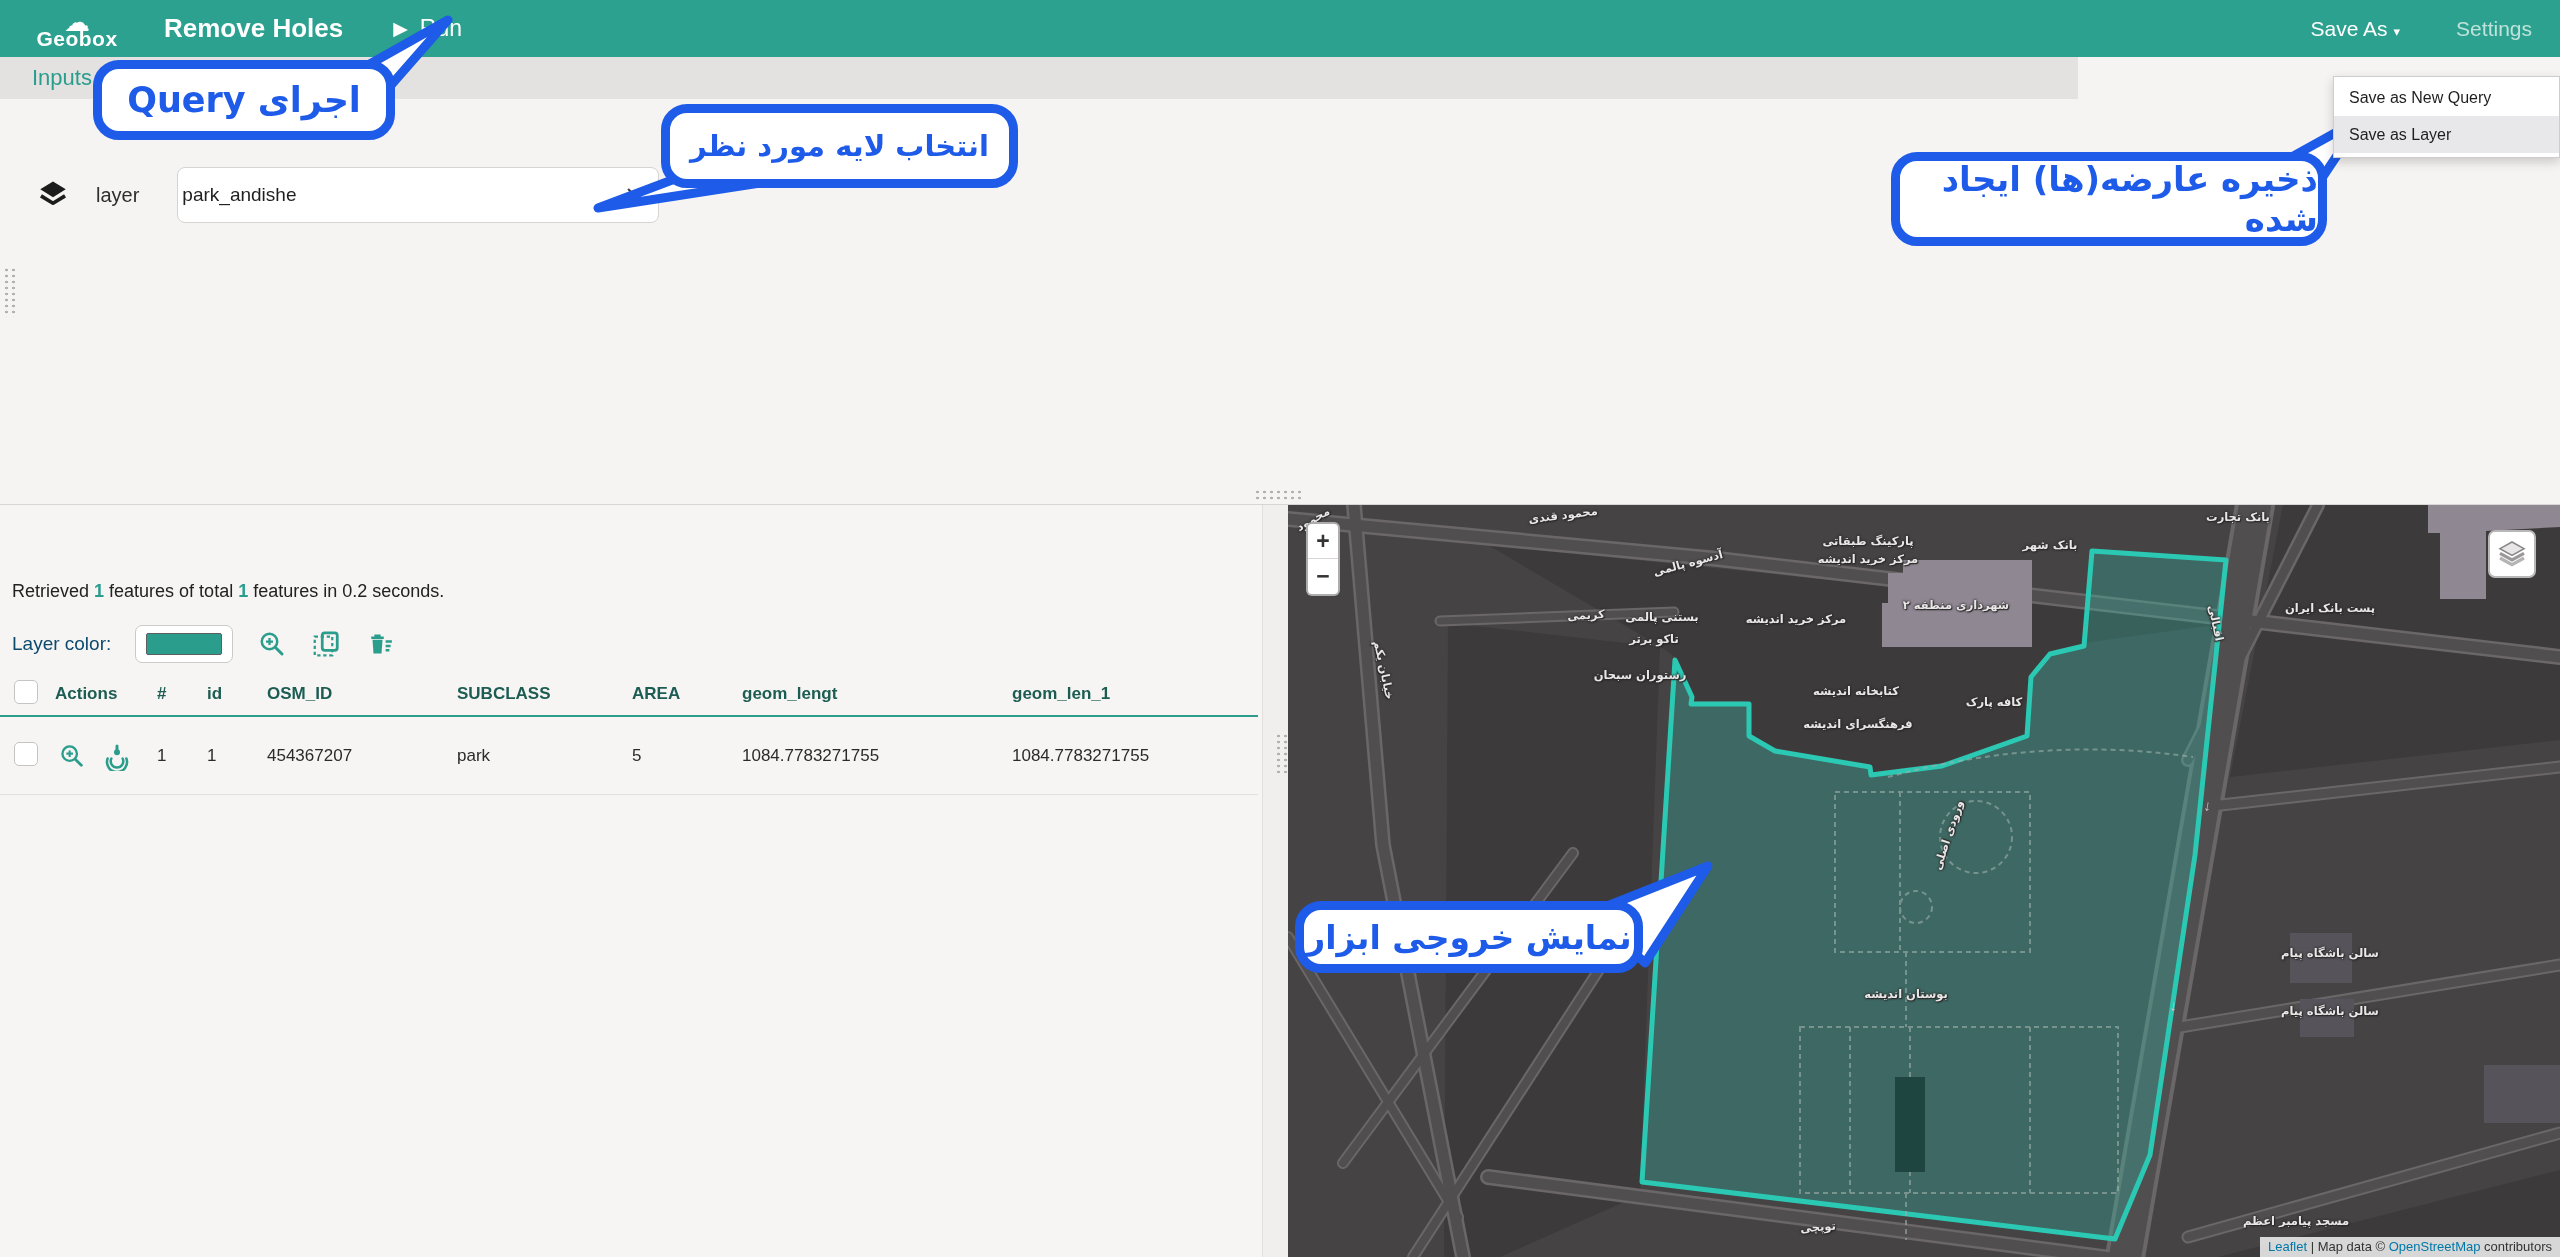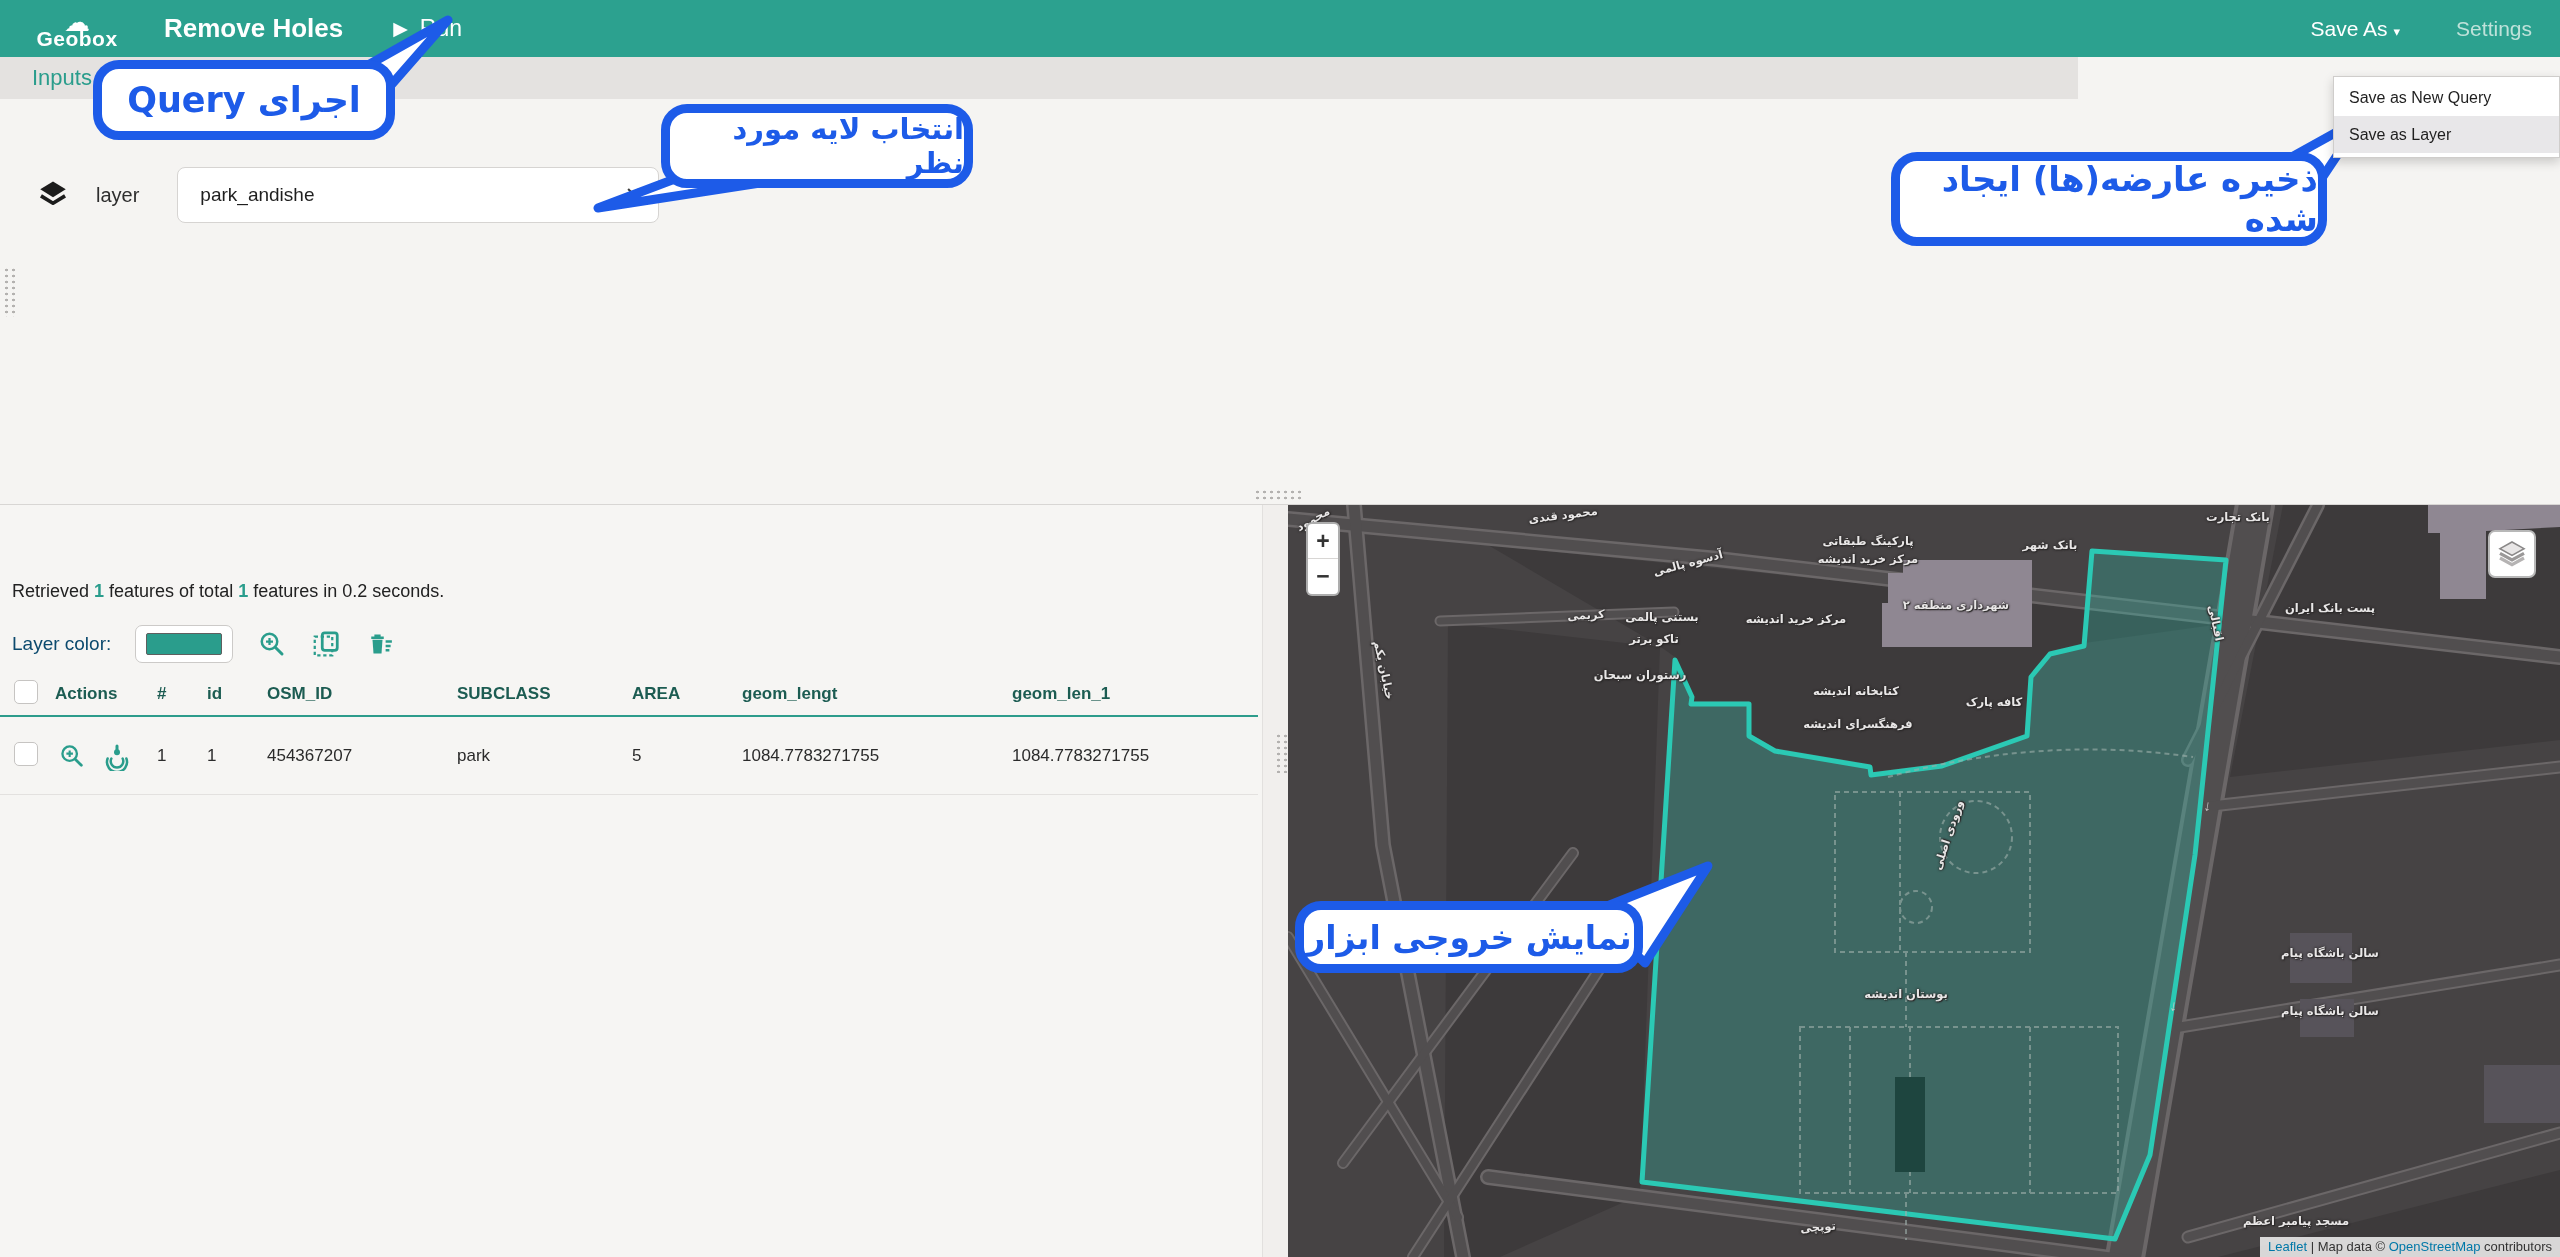--- a/index.html
+++ b/index.html
@@ -34,21 +34,21 @@
   .tabbar-inputs { position:absolute; left:0; top:57px; width:2078px; height:42px;
     background:#E4E2E0; display:flex; align-items:center; }
   .inputs-tab { color:#2A9D8C; font-size:22px; margin-left:32px; cursor:pointer; }
   .inputs-panel { position:absolute; left:0; top:99px; width:2080px; height:405px; background:#F5F4F2; }
   .layer-row { position:absolute; left:0; top:68px; height:56px; display:flex; align-items:center; }
   .layers-glyph { width:34px; height:34px; margin-left:36px; }
   .layer-label { font-size:20px; color:#2e2e2e; margin-left:26px; }
   .layer-input { position:relative; margin-left:38px; width:482px; height:56px;
     background:#fff; border:1.5px solid #D6D4D2; border-radius:8px;
     display:flex; align-items:center; }
-  .layer-input .value { font-size:19px; color:#1f1f1f; margin-left:22px; }
+  .layer-input .value { font-size:19px; color:#1f1f1f; margin-left:4px; }
   .layer-input .clear { position:absolute; right:16px; font-size:21px; color:#3c3c3c; cursor:pointer; }
 
   
   .dots { position:absolute; background-image:radial-gradient(#B4B2B0 1.6px, transparent 1.8px);
     background-size:7px 6px; z-index:15; }
 
   .split-line { position:absolute; left:0; top:504px; width:2560px; height:1px; background:#D8D6D4; }
 
   
   .results-panel { position:absolute; left:0; top:505px; width:1262px; height:752px; background:#F6F5F3; }
@@ -106,21 +106,21 @@
     font-size:13px; color:#333; padding:2px 8px 3px 8px; z-index:10; white-space:nowrap; }
   .attribution a { color:#0078A8; text-decoration:none; }
 
   
   .tails { position:absolute; left:0; top:0; z-index:40; pointer-events:none; }
   .callout { position:absolute; z-index:41; background:#fff; border:9px solid #1D5BE8;
     border-radius:26px; color:#1D5BE8; font-weight:bold; display:flex; align-items:center;
     justify-content:center; direction:rtl;
     font-family:"DejaVu Sans","Liberation Sans",sans-serif; }
   .c-run { left:93px; top:60px; width:302px; height:80px; font-size:35px; }
-  .c-select { left:661px; top:104px; width:312px; height:84px; font-size:29px; }
+  .c-select { left:661px; top:104px; width:357px; height:84px; font-size:29px; }
   .c-save { left:1891px; top:152px; width:436px; height:94px; font-size:34px; }
   .c-output { left:1295px; top:901px; width:348px; height:72px; font-size:33px; }
 </style>
 </head>
 <body>
 
 <div class="topbar">
   <div class="logo">
     <span class="cloud">☁</span>
     <span class="brand">Geobox</span>

